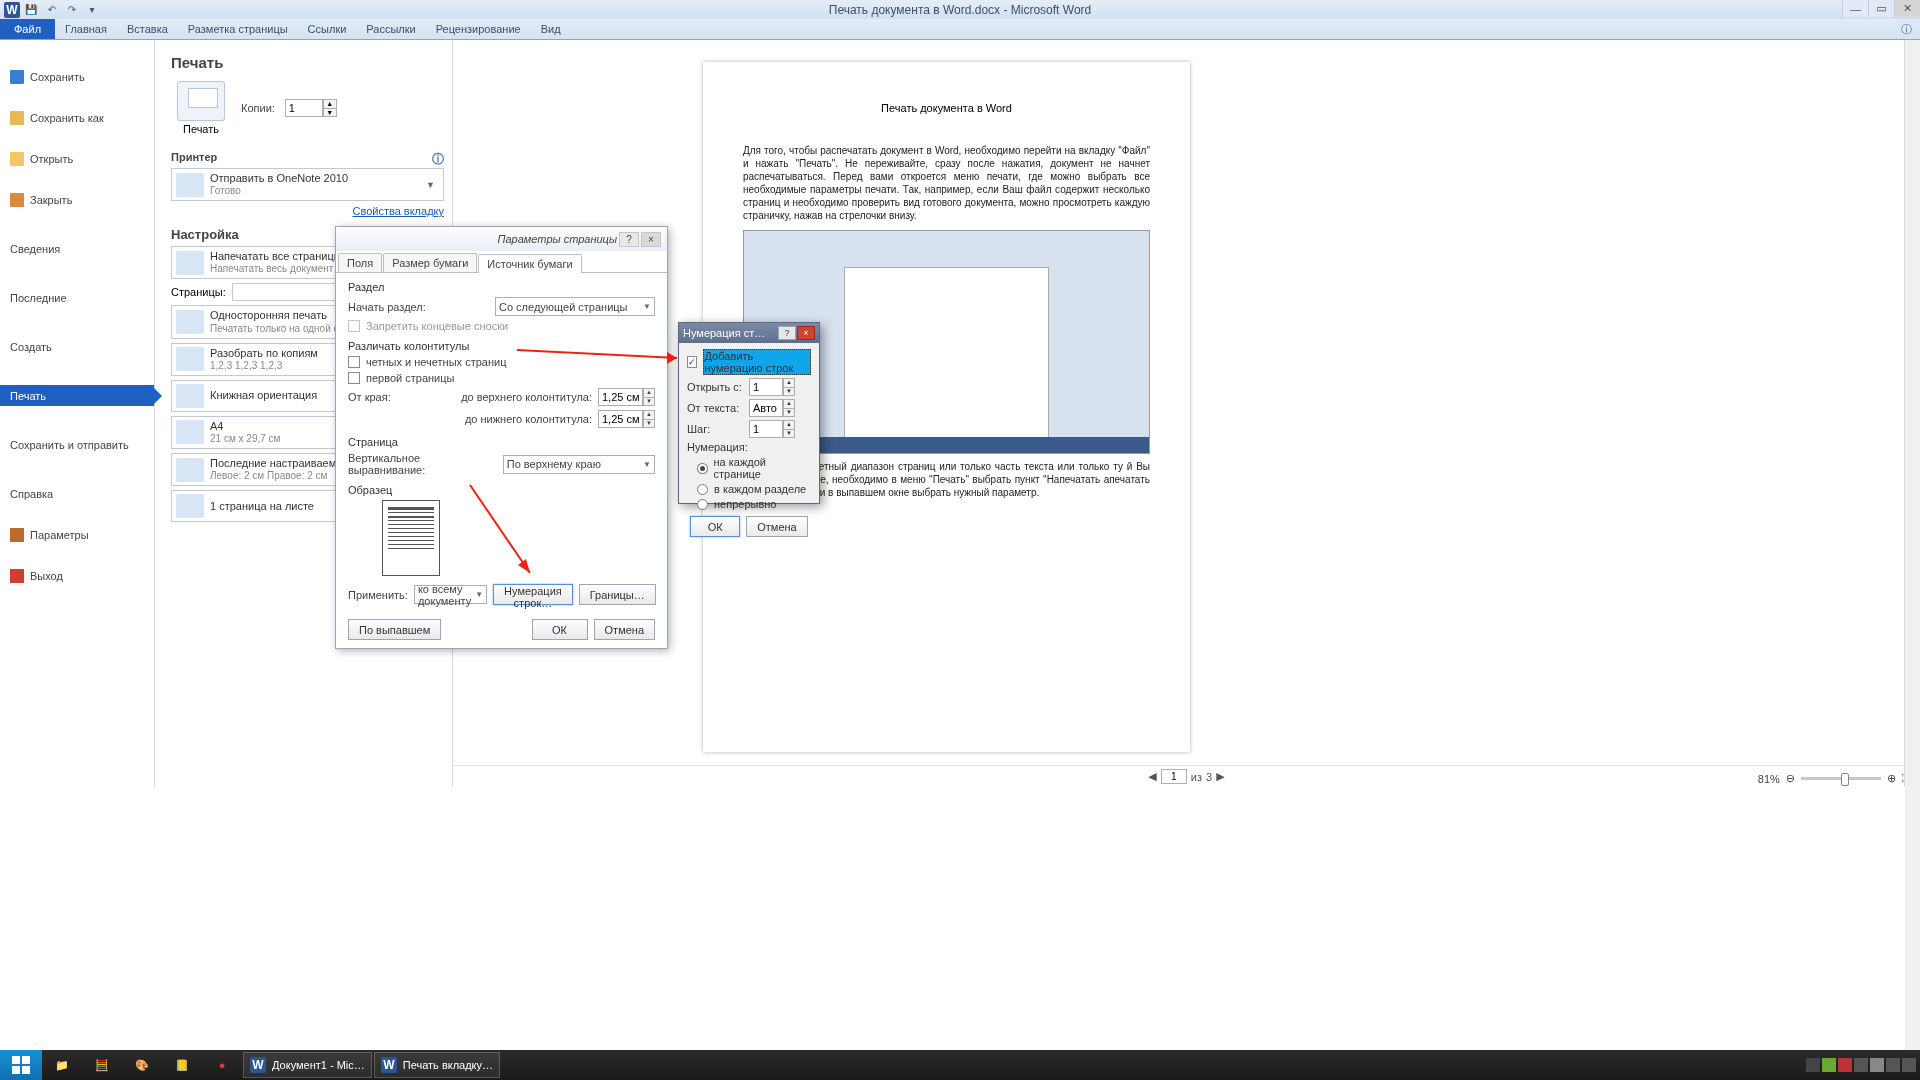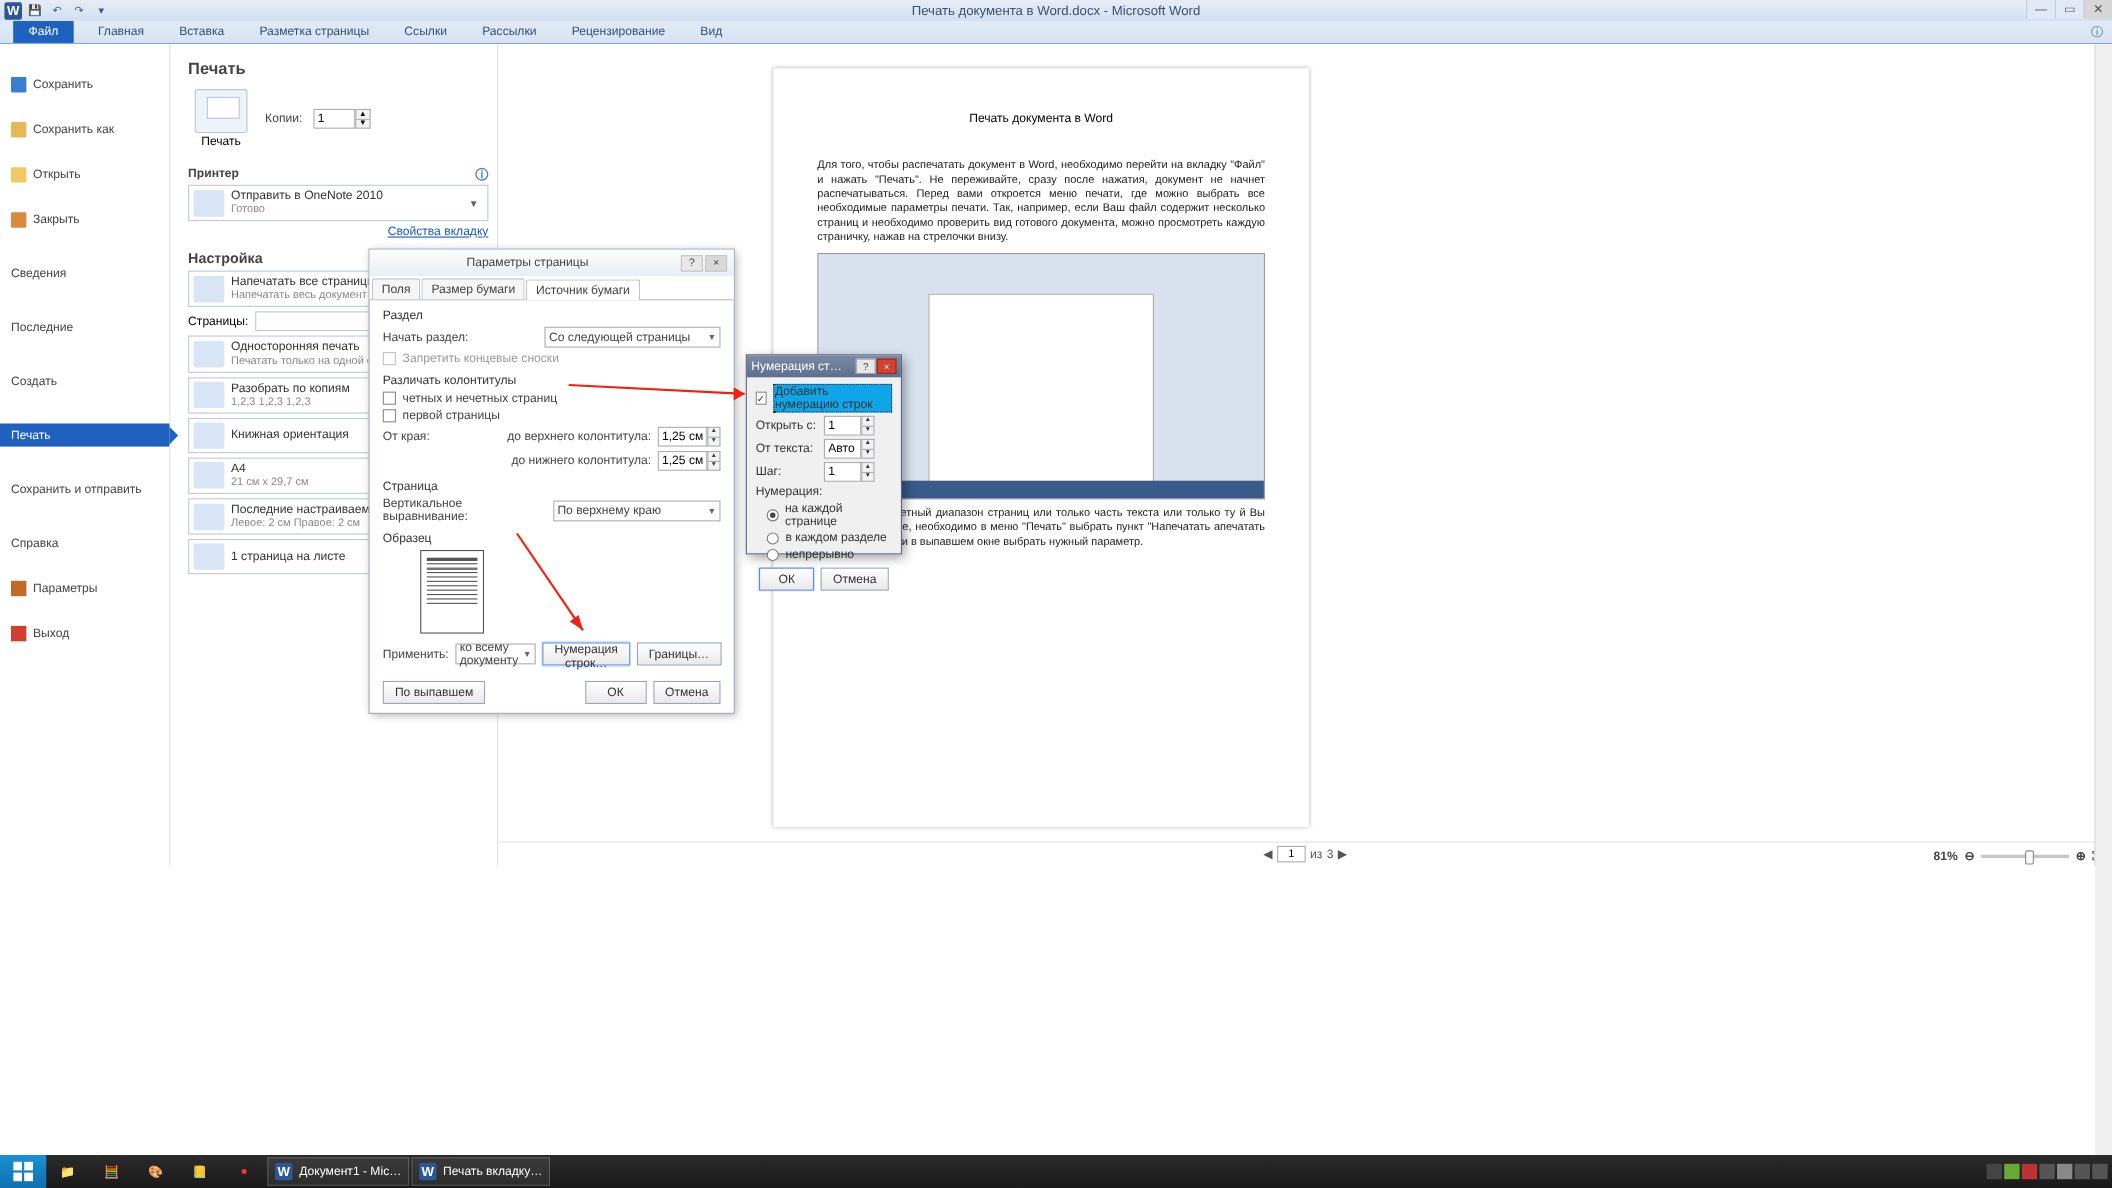--- a/index.html
+++ b/index.html
@@ -10,21 +10,21 @@
 .title-icons-left { display: flex; align-items: center; gap: 4px; padding-left: 4px; }
 .w-icon { width: 16px; height: 16px; background: #2b5797; color: #fff; display: inline-flex; align-items: center; justify-content: center; font-weight: bold; border-radius: 2px; font-size: 12px; }
 .qat-btn { width: 16px; height: 16px; color: #405b86; display: inline-flex; align-items: center; justify-content: center; cursor: pointer; font-size: 10px; }
 .title-text { position: absolute; left: 50%; transform: translateX(-50%); color: #3b4f6f; font-size: 12px; }
 .win-controls { position: absolute; right: 0; top: 0; display: flex; }
 .win-btn { width: 26px; height: 17px; display: flex; align-items: center; justify-content: center; background: #e0e9f5; border-left: 1px solid #c0cde0; color: #555; cursor: pointer; }
 .win-btn.close { background: #d6d6d6; }
 
 
 .ribbon-tabs { height: 21px; background: linear-gradient(#e1ebf7,#d7e3f2); display: flex; align-items: stretch; border-bottom: 1px solid #8ba5c9; }
-.tab { padding: 0 10px; display: flex; align-items: center; color: #3a4e6d; cursor: pointer; margin-left: 12px; }
+.tab { padding: 0 10px; display: flex; align-items: center; color: #3a4e6d; cursor: pointer; }
 .tab.file { background: #1e61c1; color: #fff; font-weight: normal; padding: 0 14px; }
 .ribbon-help { margin-left: auto; padding-right: 8px; display:flex; align-items:center; color:#4a6b9c; }
 
 
 .backstage { display: flex; height: 747px; }
 .bs-left { width: 155px; background: #fff; border-right: 1px solid #d9d9d9; padding-top: 6px; }
 .bs-item { display: flex; align-items: center; padding: 4px 10px; gap: 6px; color: #444; cursor: pointer; height: 21px; margin-top: 20px; }
 .bs-item.sel { background: #1e61c1; color: #fff; position: relative; }
 .bs-item.sel::after { content:''; position:absolute; right:-8px; top:50%; transform:translateY(-50%); border-left:8px solid #1e61c1; border-top:8px solid transparent; border-bottom:8px solid transparent; }
 .bs-item .ic { width: 14px; height: 14px; display: inline-block; }
@@ -64,28 +64,28 @@
 .preview-page { position:absolute; left:250px; top:22px; width:487px; height:690px; background:#fff; box-shadow:0 0 4px rgba(0,0,0,.3); padding:40px 40px; }
 .preview-page h3{text-align:center;font-size:11px;font-weight:normal;margin-bottom:30px;}
 .preview-page p{font-size:10px;text-align:justify;line-height:1.3;margin-bottom:6px;color:#222;}
 .preview-img{height:224px;background:linear-gradient(#d8e2ef,#d8e2ef);border:1px solid #999;margin-top:8px;position:relative;}
 .preview-img::before{content:'';position:absolute;left:100px;right:100px;top:36px;bottom:12px;background:#fff;border:1px solid #aaa;}
 .preview-img::after{content:'';position:absolute;left:0;right:0;bottom:0;height:16px;background:#3a5a8a;}
 .preview-p2{font-size:10px;text-align:justify;line-height:1.3;color:#222;margin-top:6px;}
 
 .nav-bar{position:absolute;left:0;right:0;bottom:0;height:22px;display:flex;align-items:center;justify-content:center;gap:4px;color:#555;background:#fff;border-top:1px solid #e5e5e5;}
 .nav-bar .pg-in{width:26px;height:15px;border:1px solid #abadb3;text-align:center;font-size:10px;}
-.zoom-box{position:absolute;right:10px;bottom:2px;display:flex;align-items:center;gap:6px;color:#444;font-weight:bold;}
+.zoom-box{position:absolute;right:10px;bottom:2px;display:flex;align-items:center;gap:6px;color:#444;}
 .zoom-box .sl{width:80px;height:3px;background:#c7c7c7;position:relative;}
 .zoom-box .sl::after{content:'';position:absolute;left:50%;top:-4px;width:6px;height:11px;background:#fff;border:1px solid #888;border-radius:2px;}
 
 
 .dlg1{position:absolute;left:335px;top:226px;width:333px;height:423px;background:#fff;border:1px solid #9aa6b8;box-shadow:2px 2px 8px rgba(0,0,0,.3);}
 .dlg1-title{height:24px;background:linear-gradient(#fdfdfd,#e9eef5);display:flex;align-items:center;padding:0 6px;color:#444;font-size:12px;}
-.dlg1-title .wt{flex:1;text-align:center;}
+.dlg1-title .wt{flex:1;text-align:right;font-style:italic;}
 .dlg1-title .tbtn{width:20px;height:15px;background:#e8e8e8;border:1px solid #c4c4c4;margin-left:2px;text-align:center;line-height:13px;cursor:pointer;font-size:10px;}
 .dlg1-title .tbtn.cl{background:#d9d9d9;}
 .dlg1-tabs{height:22px;display:flex;border-bottom:1px solid #b8bec6;padding:0 2px;align-items:flex-end;background:#fff;}
 .dlg1-tab{padding:3px 8px;border:1px solid #b8bec6;border-bottom:none;background:#f6f6f6;font-size:11px;color:#444;cursor:pointer;margin-right:1px;border-radius:2px 2px 0 0;}
 .dlg1-tab.on{background:#fff;position:relative;top:1px;}
 .dlg1-body{padding:8px 12px;color:#444;}
 .grp{font-size:11px;margin-bottom:8px;}
 .grp-lab{color:#333;margin-bottom:4px;}
 .frow{display:flex;align-items:center;gap:6px;margin-bottom:4px;}
 .frow label{font-size:11px;}

